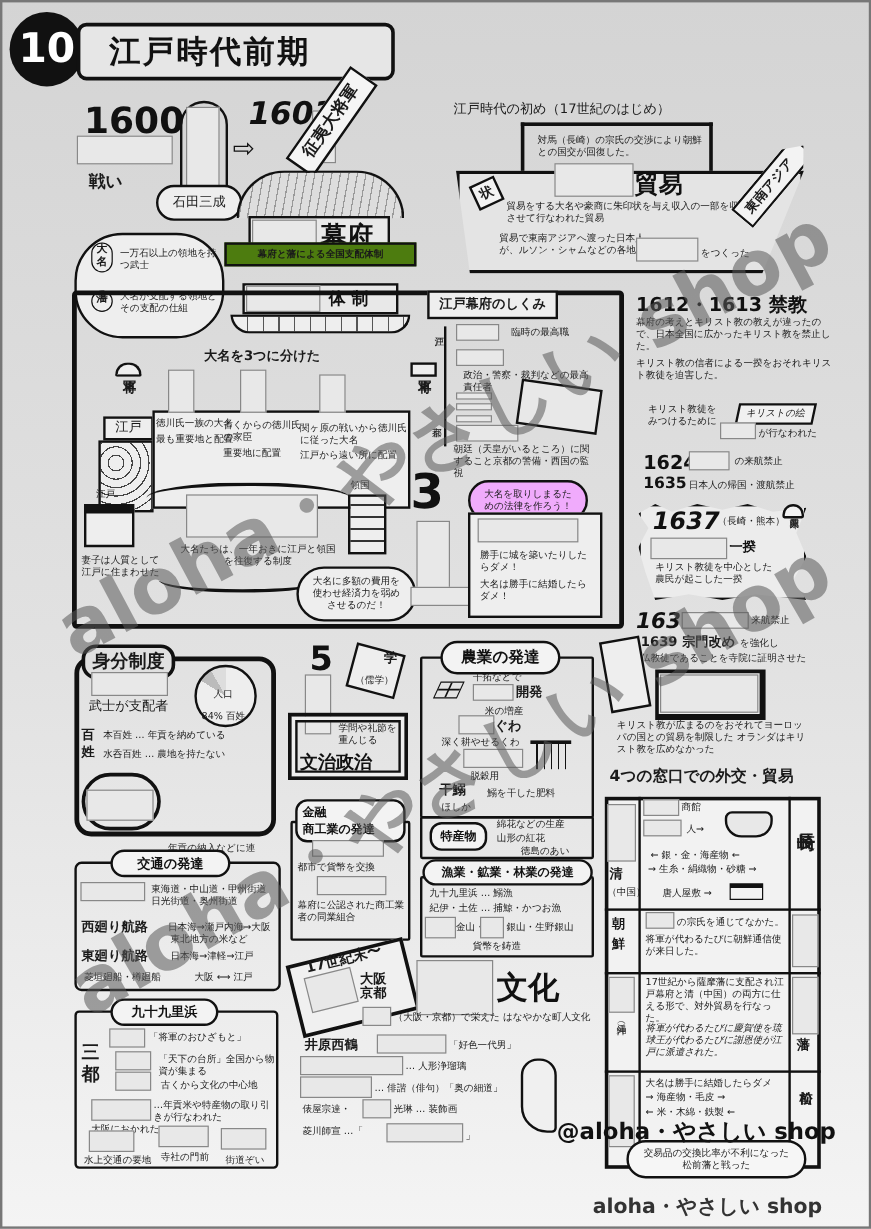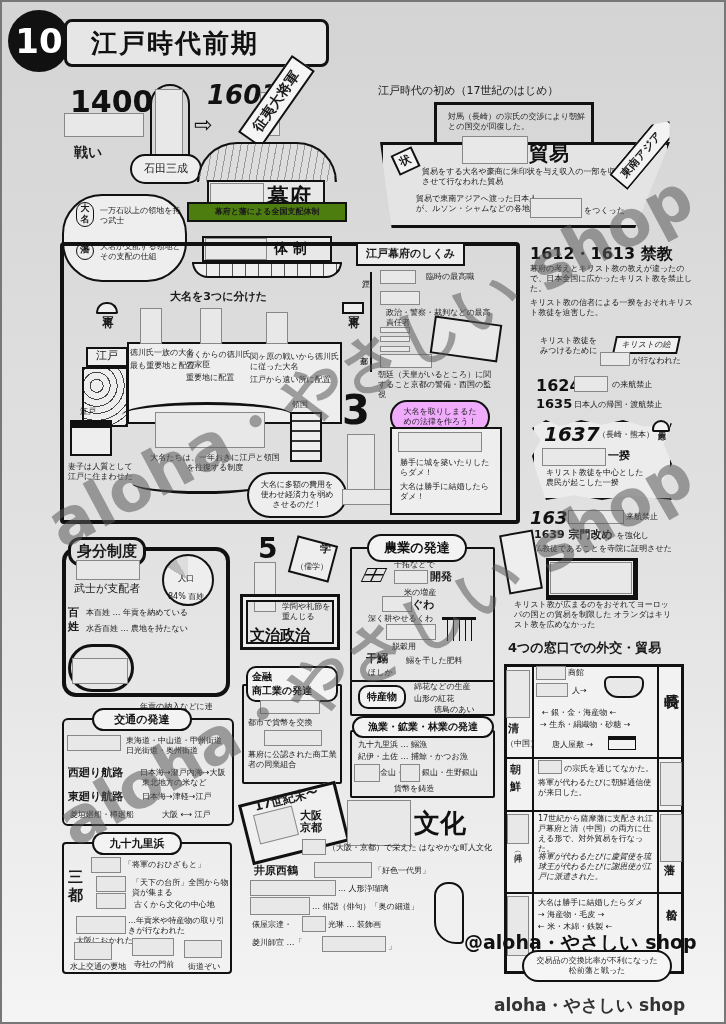--- a/index.html
+++ b/index.html
@@ -30,21 +30,21 @@
 </head>
 <body>
 
 <div class="abs" style="left:6px;top:8px;width:62px;height:62px;border-radius:50%;background:#111;color:#fff;font-size:34px;font-weight:bold;display:flex;align-items:center;justify-content:center;">
   <span>10</span>
 </div>
 <div class="abs" style="left:62px;top:17px;width:265px;height:48px;border:3px solid #111;border-radius:8px;background:#e6e6e6;display:flex;align-items:center;padding-left:24px;">
   <span style="font-size:26px;font-weight:bold;letter-spacing:2px;">江戸時代前期</span>
 </div>
 
-<div class="abs bold" style="left:68px;top:82px;font-size:30px;">1400</div>
+<div class="abs bold" style="left:68px;top:82px;font-size:30px;">1600</div>
 <div class="blank" style="left:62px;top:111px;width:80px;height:24px;"></div>
 <div class="abs hand lg bold" style="left:72px;top:142px;">戦い</div>
 <div class="abs" style="left:148px;top:82px;width:40px;height:82px;border:2.5px solid #111;border-radius:20px 20px 4px 4px;"></div>
 <div class="blank" style="left:153px;top:87px;width:28px;height:70px;"></div>
 <div class="abs hand md" style="left:128px;top:152px;padding:6px 12px;border:2px solid #111;border-radius:18px;background:#eee;">石田三成</div>
 <div class="abs lg" style="left:192px;top:110px;font-size:22px;">⇨</div>
 
 <div class="abs bold" style="left:205px;top:78px;font-size:26px;font-style:italic;">1603</div>
 <div class="blank" style="left:258px;top:90px;width:20px;height:44px;"></div>
 <div class="abs hand bold" style="left:236px;top:130px;padding:3px 10px;border:2px solid #111;background:#f5f5f5;font-size:14px;transform:rotate(-55deg);transform-origin:left top;">征夷大将軍</div>

